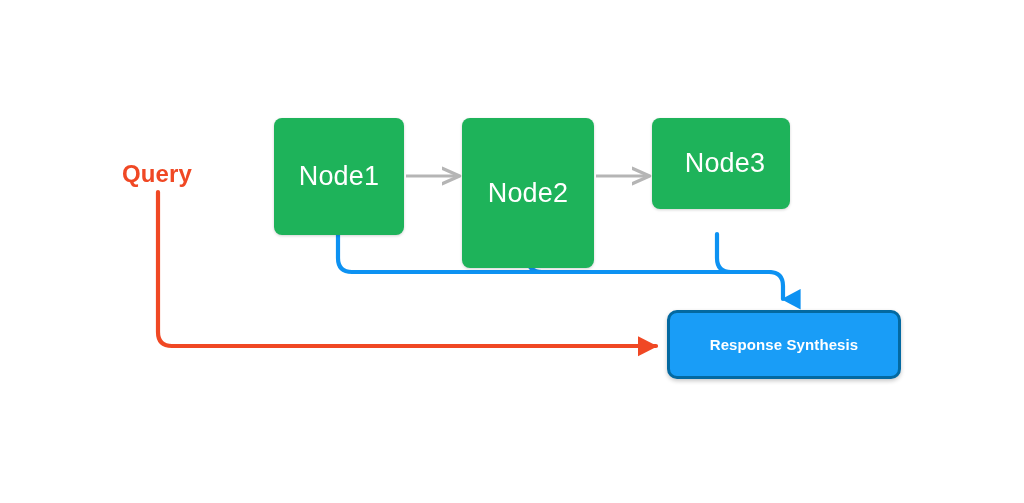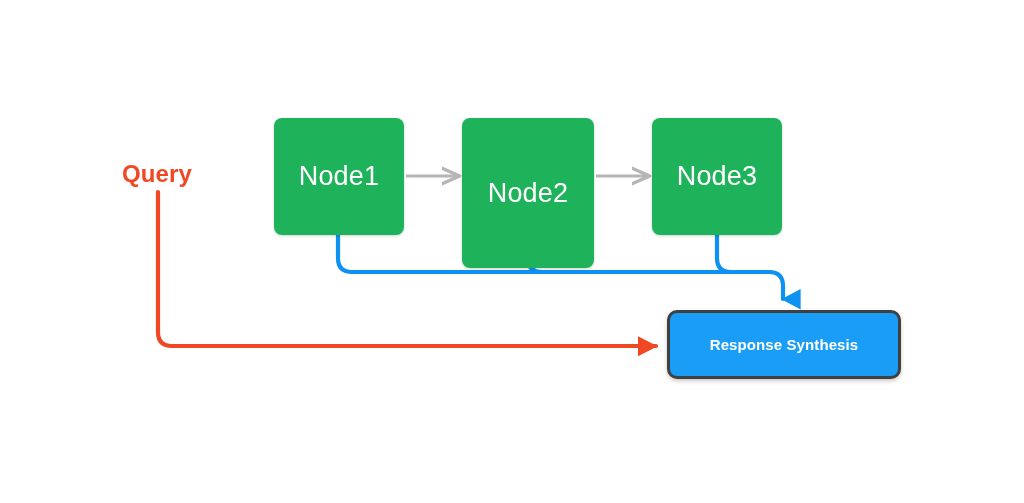--- a/index.html
+++ b/index.html
@@ -32,21 +32,21 @@
     border-radius: 8px;
     color: #ffffff;
     font-size: 27px;
     font-weight: 400;
     letter-spacing: 0.2px;
     box-shadow: 0 1px 3px rgba(0,0,0,0.18);
     text-align: center;
   }
   #node1 { left: 274px; top: 118px; width: 130px; height: 117px; }
   #node2 { left: 462px; top: 118px; width: 132px; height: 150px; }
-  #node3 { left: 652px; top: 118px; width: 130px; height: 117px; }
+  #node3 { left: 652px; top: 118px; width: 130px; height: 91px; padding-left: 8px; }
   #synthesis {
     position: absolute;
     left: 667px;
     top: 310px;
     width: 234px;
     height: 69px;
     display: flex;
     align-items: center;
     justify-content: center;
     border-radius: 10px;
@@ -95,15 +95,15 @@
 
     <path d="M158,192 L158,332 Q158,346 172,346 L656,346" fill="none" stroke="#f04824" stroke-width="4.2" stroke-linecap="round" marker-end="url(#arrow-red)"></path>
   </svg>
 
   <div id="query-label" style="color:#f04824">Query</div>
 
   <div class="node" id="node1" style="background:#1eb35a">Node1</div>
   <div class="node" id="node2" style="background:#1eb35a">Node2</div>
   <div class="node" id="node3" style="background:#1eb35a">Node3</div>
 
-  <div id="synthesis" style="background:#199df7; border:3px solid #404040">Response Synthesis</div>
+  <div id="synthesis" style="background:#199df7; border:3px solid #0369a1">Response Synthesis</div>
 
 </div>
 
 </body></html>

